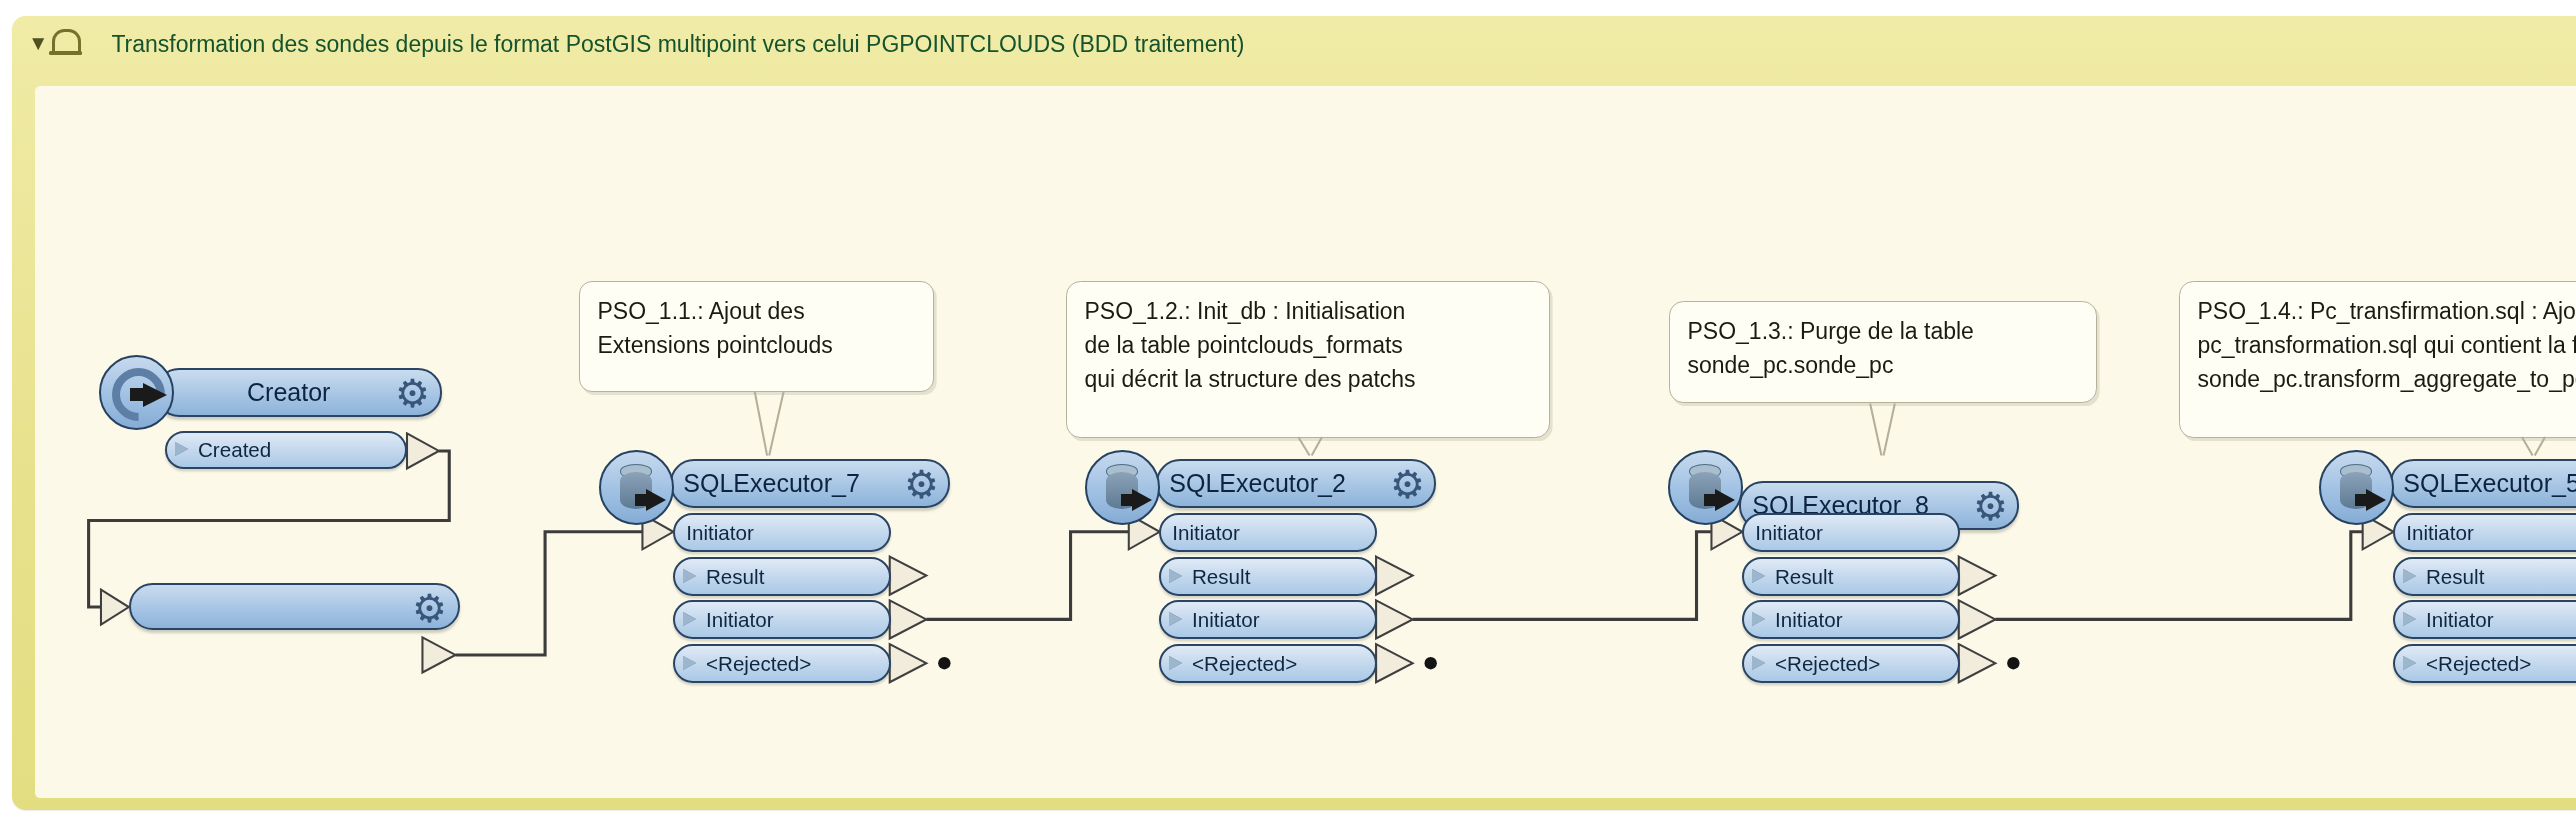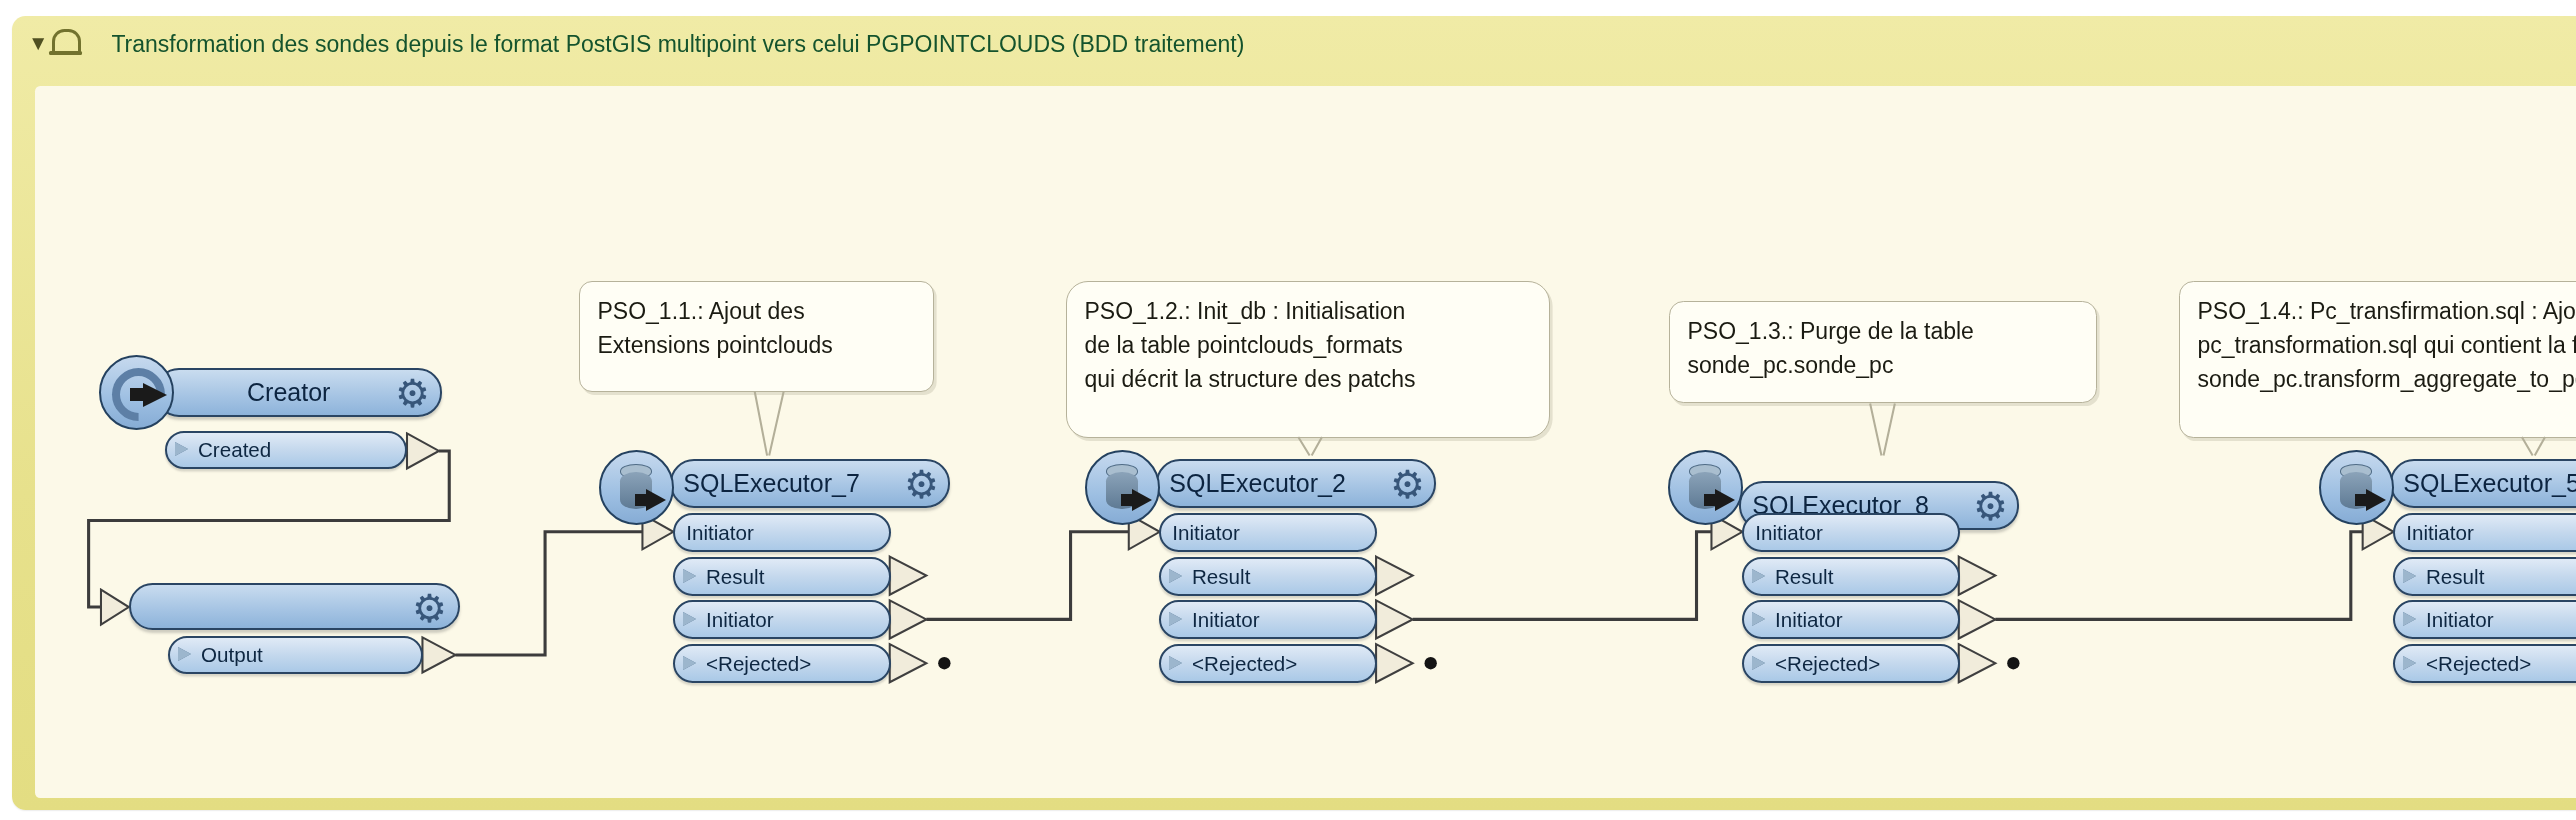--- a/index.html
+++ b/index.html
@@ -69,21 +69,21 @@
 <div class="canvas abs" style="left:35px;top:86px;width:3670px;height:712px;background:#fcf9e8;border-radius:5.2px;"></div>
 <div class="bm-header">
   <div class="collapse">▼</div>
   <div class="bm-arch"></div>
   <div class="bm-title">Transformation des sondes depuis le format PostGIS multipoint vers celui PGPOINTCLOUDS (BDD traitement)</div>
 
 </div>
 
 <div class="anno" style="left:579px;top:281px;width:355px;height:111px;border-radius:13px;">PSO_1.1.: Ajout des
 Extensions pointclouds</div>
-<div class="anno" style="left:1066px;top:281px;width:484px;height:157px;border-radius:22px;">PSO_1.2.: Init_db : Initialisation
+<div class="anno" style="left:1066px;top:281px;width:484px;height:157px;">PSO_1.2.: Init_db : Initialisation
 de la table pointclouds_formats
 qui décrit la structure des patchs</div>
 <div class="anno" style="left:1669px;top:268px;width:428px;height:102px;margin-top:33px;">PSO_1.3.: Purge de la table
 sonde_pc.sonde_pc</div>
 <div class="anno" style="left:2179px;top:281px;width:716px;height:157px;">PSO_1.4.: Pc_transfirmation.sql : Ajout du script
 pc_transformation.sql qui contient la fonction
 sonde_pc.transform_aggregate_to_pg</div>
 
 <svg class="overlay" width="3731" height="821" viewBox="0 0 7242 1593">
   <g stroke="#b3af99" stroke-width="4" fill="none">
@@ -165,24 +165,20 @@
   <div class="port" style="left:66px;top:76px;width:242px;height:38px;">
     <span class="pg"></span>
     <span class="plabel">Created</span>
   </div>
 </div>
 
 <div class="node" style="left:129px;top:583px;width:361px;height:103px;">
   <div class="tbar" style="left:0;top:0;width:331px;height:47px;">
     <span class="ngear gear" style="left:277px;top:1.5px;">⚙</span>
   </div>
-  <div class="port" style="left:39px;top:53px;width:255px;height:38px;">
-    <span class="pg"></span>
-    <span class="plabel">Output</span>
-  </div>
 </div>
 
 <div class="node" style="left:593px;top:448px;width:361px;height:242px;">
   <div class="tbar" style="left:77px;top:10.8px;width:280px;height:49px;">
     <span class="tlabel">SQLExecutor_7</span>
     <span class="ngear gear" style="left:228px;top:2.6px;">⚙</span>
   </div>
   <div class="circle" style="left:6.2px;top:2.1px;">
     <div class="cyl-top"></div>
       <div class="cyl-body"></div>

